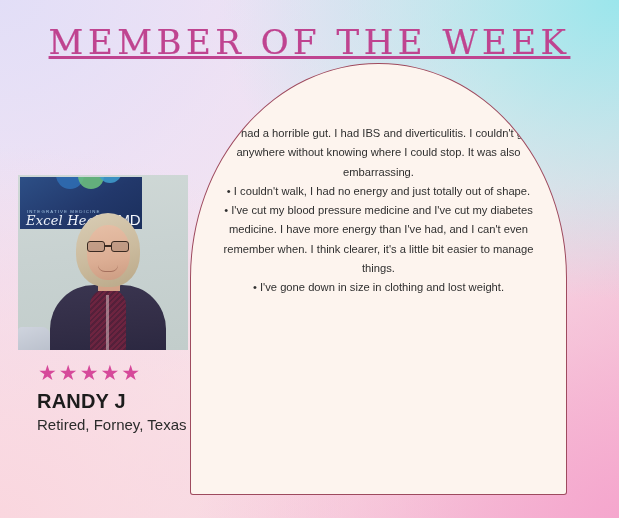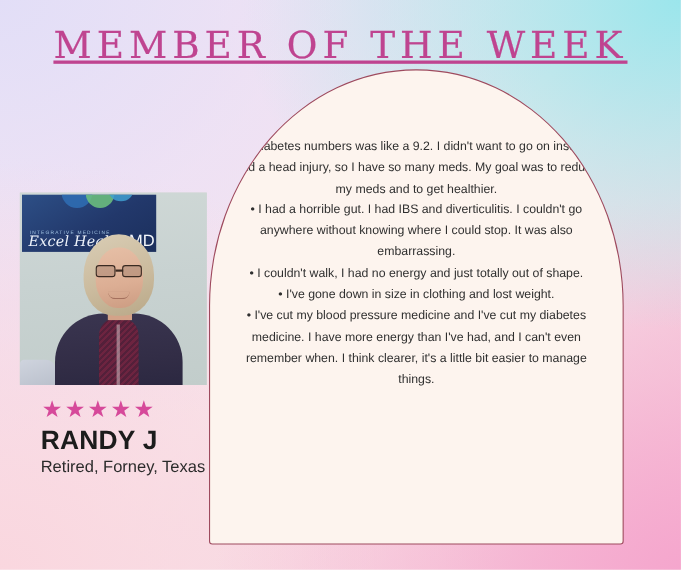--- a/index.html
+++ b/index.html
@@ -272,21 +272,21 @@
     font-size: 21px;
     line-height: 22px;
     letter-spacing: 0px;
   }
   .star { display: inline-block; }
 
   .member-name {
     position: absolute;
     left: 37px;
     top: 390px;
-    font-size: 24px;
+    font-size: 20px;
     line-height: 22px;
     font-weight: 700;
     color: #1c1c1c;
     letter-spacing: 0.2px;
     white-space: nowrap;
   }
   .member-role {
     position: absolute;
     left: 37px;
     top: 414px;
@@ -299,25 +299,24 @@
 </head>
 <body>
 
 <div id="poster">
 
   <div class="title">MEMBER OF THE WEEK</div>
 
   <div class="arch">
     <div class="arch-inner">
       <ul class="quote-list">
-          <li>My diabetes numbers was like a 9.2. I didn't want to go on insulin. I had a head injury, so I have so many meds. My goal was to reduce my meds and to get healthier.</li>
           <li class="bulleted">I had a horrible gut. I had IBS and diverticulitis. I couldn't go anywhere without knowing where I could stop. It was also embarrassing.</li>
           <li class="bulleted">I couldn't walk, I had no energy and just totally out of shape.</li>
+          <li class="bulleted">I've cut my blood pressure medicine and I've cut my diabetes medicine. I have more energy than I've had, and I can't even remember when. I think clearer, it's a little bit easier to manage things.</li>
           <li class="bulleted">I've gone down in size in clothing and lost weight.</li>
-          <li class="bulleted">I've cut my blood pressure medicine and I've cut my diabetes medicine. I have more energy than I've had, and I can't even remember when. I think clearer, it's a little bit easier to manage things.</li>
         </ul>
     </div>
   </div>
 
   <div class="photo">
     <div class="photo-wall"></div>
 
     <div class="sign">
       <span class="sign-bubble b1"></span>
       <span class="sign-bubble b2"></span>

